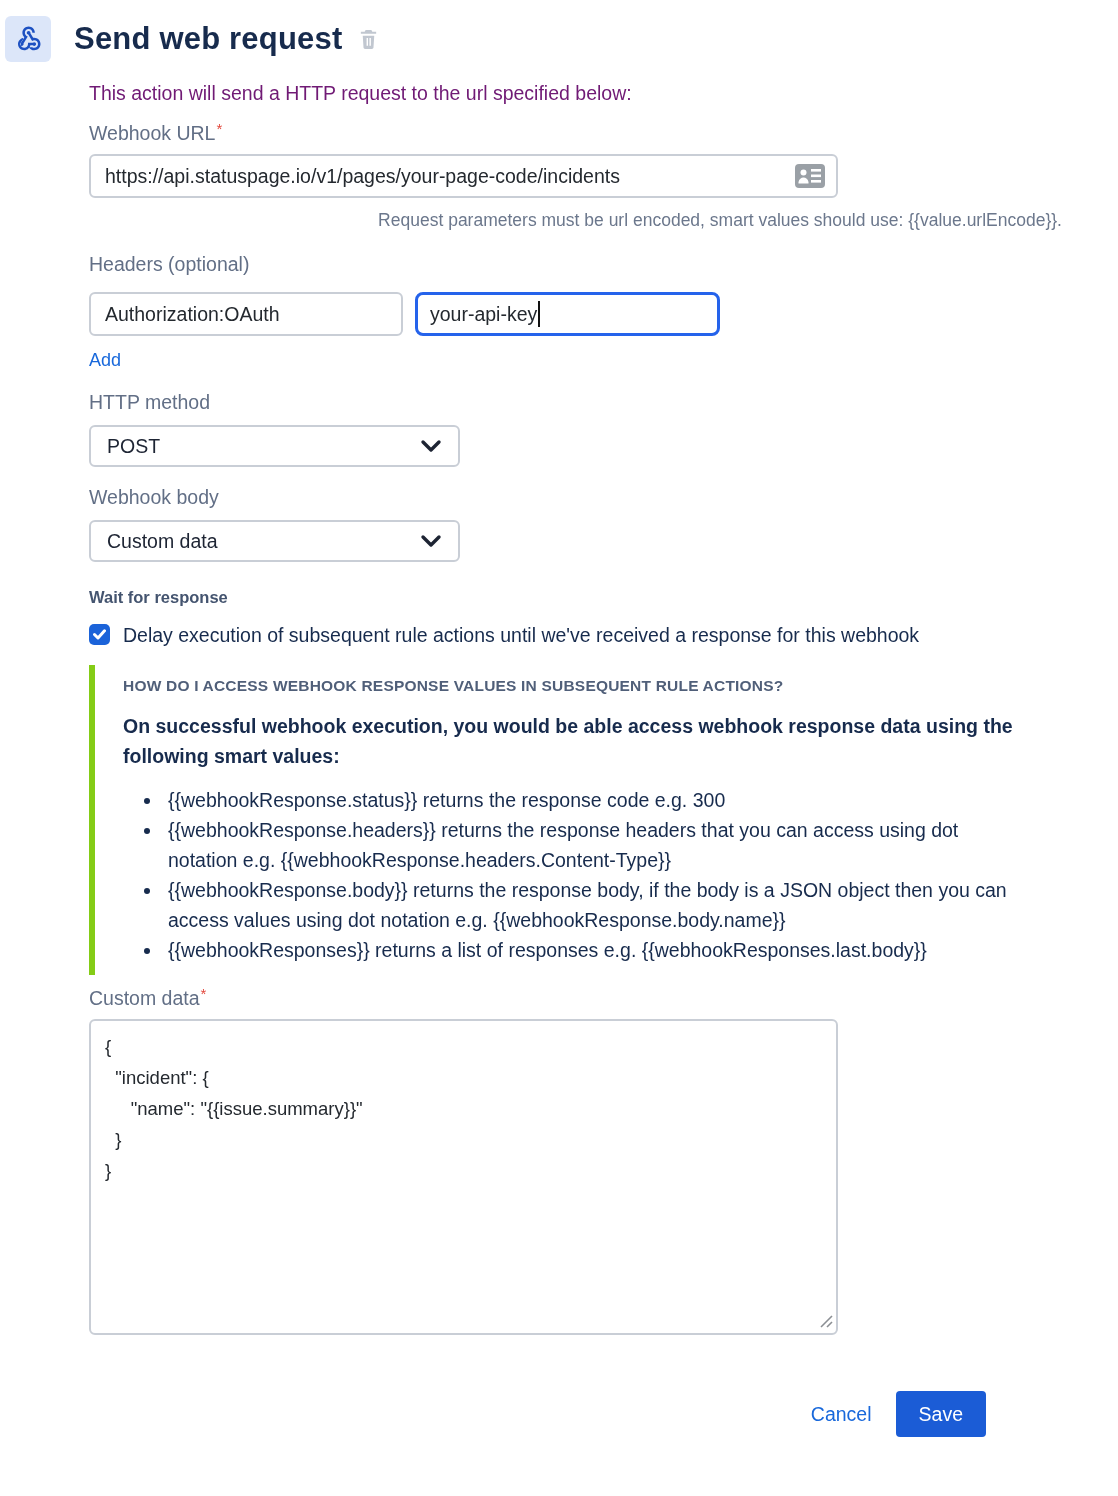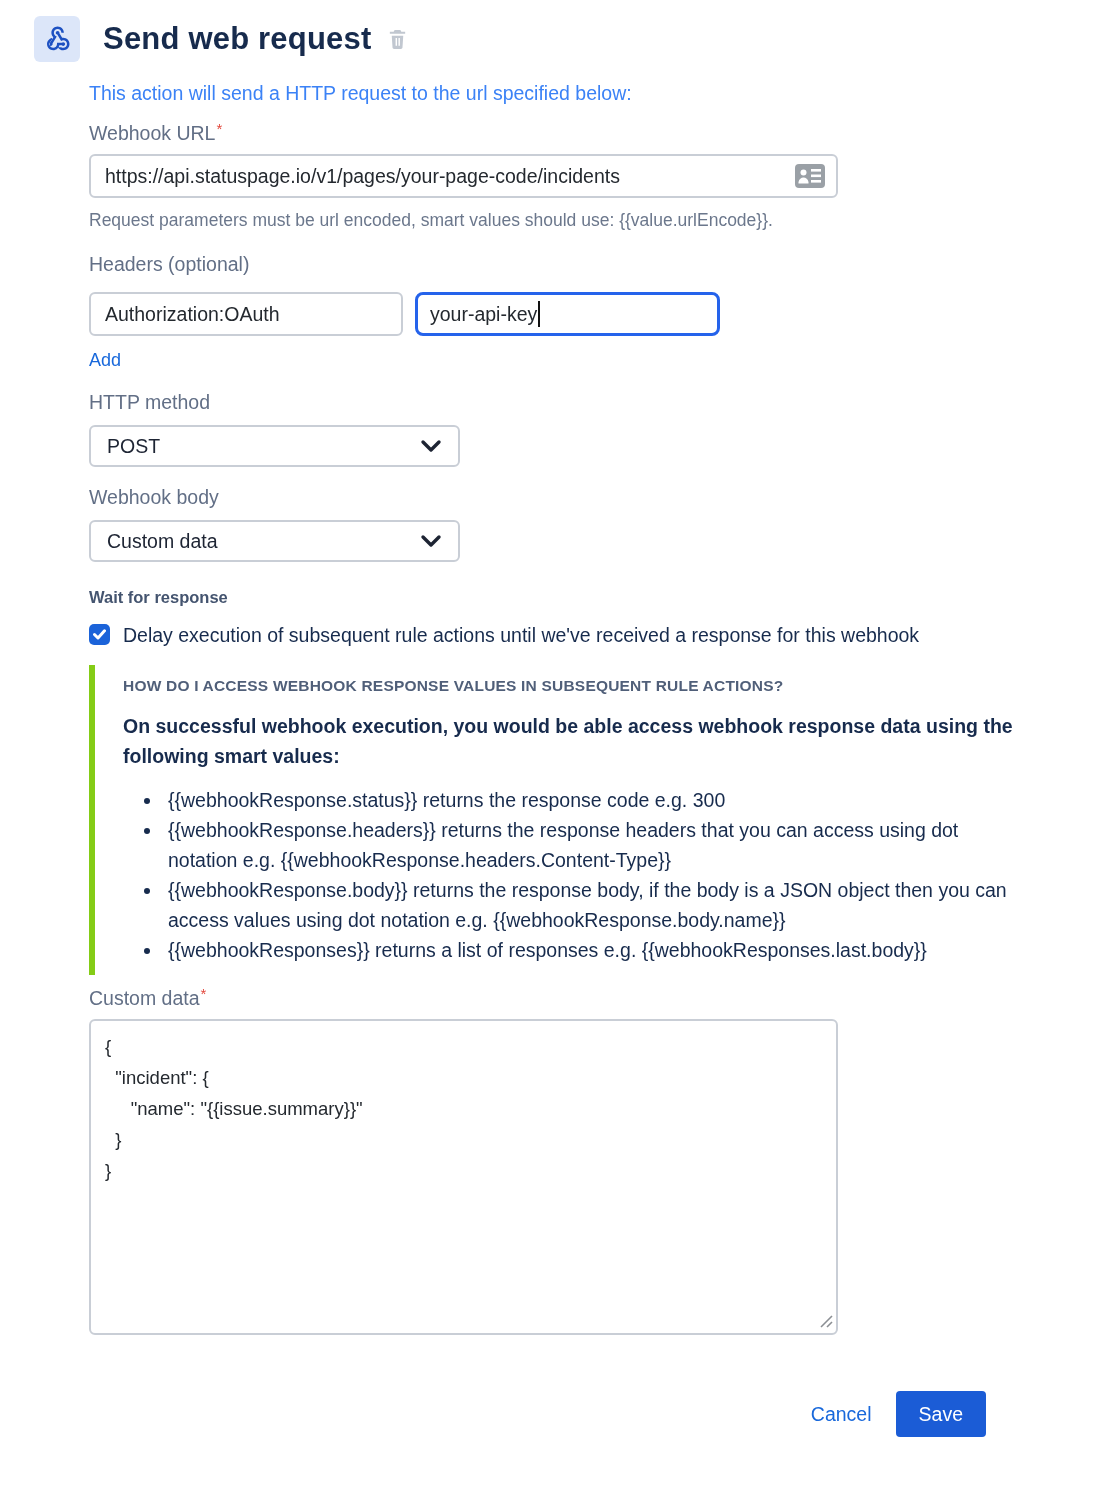--- a/index.html
+++ b/index.html
@@ -7,51 +7,51 @@
   body {
     width:1118px; height:1496px;
     font-family:"Liberation Sans","DejaVu Sans",sans-serif;
     color:#172B4D;
     position:relative;
     overflow:hidden;
   }
   .page { padding:16px 0 0 0; }
 
   
-  .header { display:flex; align-items:center; padding-left:34px; }
+  .header { display:flex; align-items:center; padding-left:5px; }
   .app-icon {
     width:46px; height:46px; border-radius:6px;
     background:#DCE6F9; display:flex; align-items:center; justify-content:center;
     flex:0 0 auto;
   }
   .app-icon svg { width:30px; height:30px; fill:#1D51C2; }
   .title { font-size:31px; font-weight:700; color:#172B4D; margin-left:23px; letter-spacing:.2px; }
   .trash { margin-left:14px; margin-top:2px; cursor:pointer; }
   .trash svg { width:23px; height:25px; fill:#C1C7D0; }
 
   
   .content { margin-left:89px; width:973px; }
-  .intro { margin-top:20px; font-size:19.5px; color:#3b82f6; }
+  .intro { margin-top:20px; font-size:19.5px; color:#701a75; }
 
   .field-label { margin-top:17px; font-size:19.5px; color:#626F86; }
   .req { color:#E2483D; font-size:15px; vertical-align:top; position:relative; top:-2px; margin-left:1px; }
 
   .input-wrap { position:relative; width:749px; margin-top:9px; }
   input.text-input {
     width:100%; height:44px;
     border:2px solid #C9CED6; border-radius:6px;
     padding:0 14px; font-size:19.5px; color:#24292f;
     font-family:"Liberation Sans","DejaVu Sans",sans-serif;
     background:#fff; outline:none;
   }
   input.url-input { padding-right:60px; }
   .url-icon { position:absolute; right:12px; top:9px; }
   .url-icon svg { width:32px; height:26px; }
 
-  .help-text { margin-top:12px; font-size:17.5px; color:#6B778C; }
+  .help-text { margin-top:12px; font-size:17.5px; color:#6B778C;text-align:right; }
 
   .headers-row { display:flex; margin-top:16px; gap:12px; }
   .header-key { width:314px !important; }
   .fake-input {
     width:305px; height:44px;
     border:3px solid #2563EB; border-radius:8px;
     display:flex; align-items:center; padding:16px 12px;
     font-size:19.5px; color:#24292f; background:#fff;
   }
   .caret { display:inline-block; width:2px; height:26px; background:#111; margin-left:1px; }

